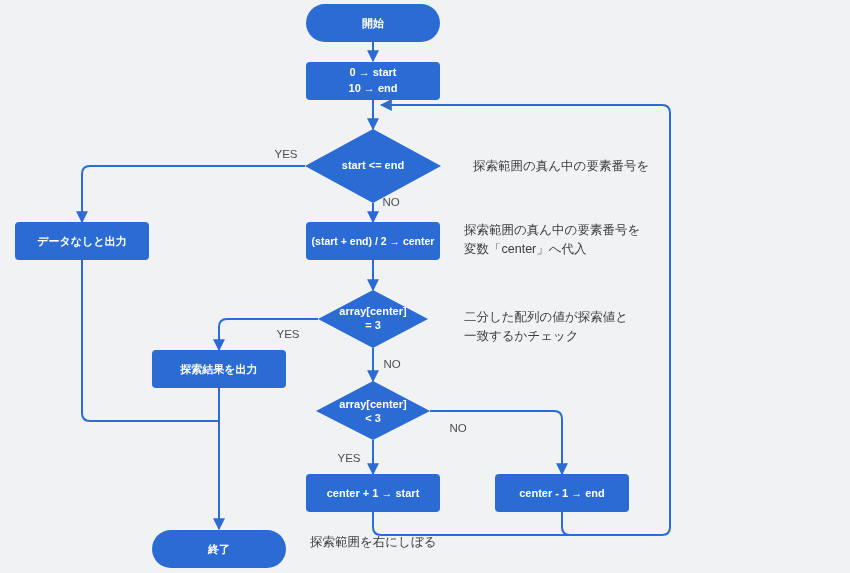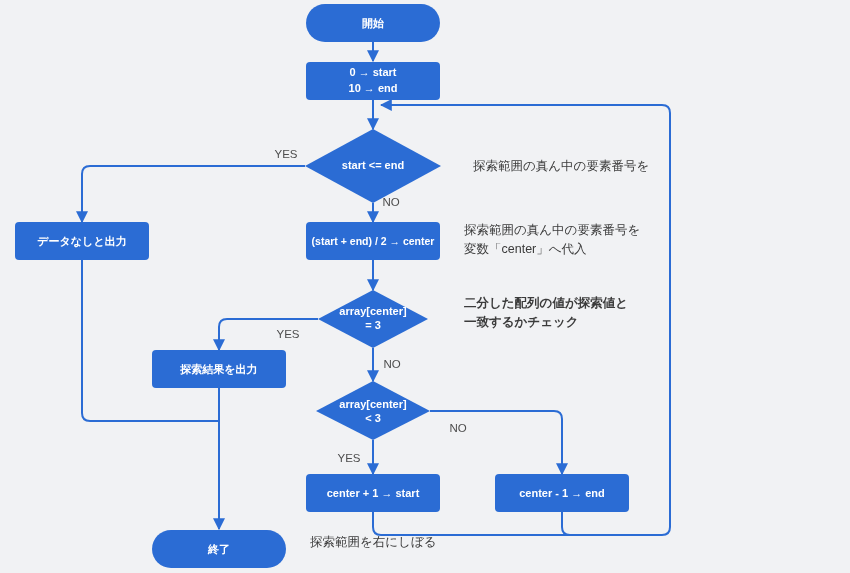--- a/index.html
+++ b/index.html
@@ -177,19 +177,19 @@
       <text class="node-label" x="219" y="550">終了</text>
     </g>
   </svg>
 
 
   <div class="annotation" style="left:473px; top:157px;">探索範囲の真ん中の要素番号を</div>
 
   <div class="annotation" style="left:464px; top:221px;">探索範囲の真ん中の要素番号を
 変数「center」へ代入</div>
 
-  <div class="annotation" style="left:464px; top:294px;font-weight:bold;">二分した配列の値が探索値と
+  <div class="annotation" style="left:464px; top:308px;">二分した配列の値が探索値と
 一致するかチェック</div>
 
   <div class="annotation" style="left:310px; top:533px;font-family:Liberation Serif, serif;">探索範囲を右にしぼる</div>
 
 
 </div>
 
 </body></html>

